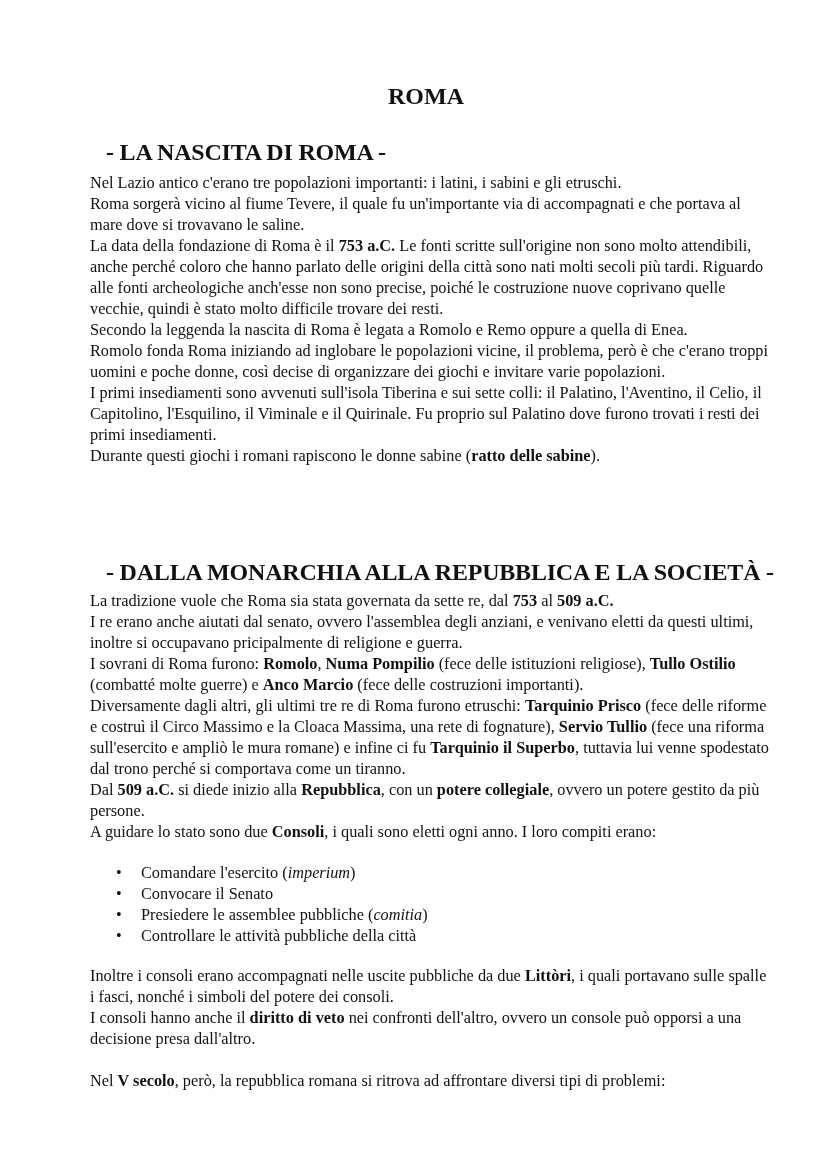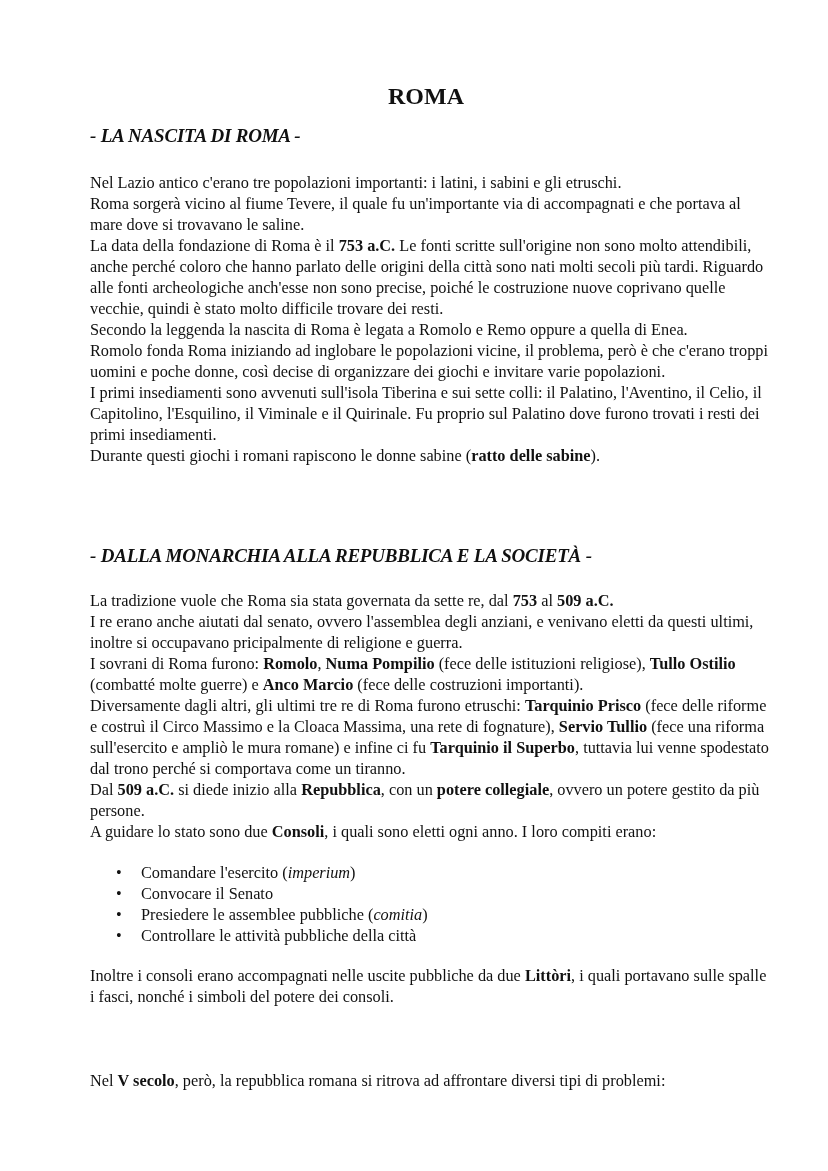--- a/index.html
+++ b/index.html
@@ -6,22 +6,22 @@
   body {
     width: 828px; height: 1171px; overflow: hidden; position: relative;
     font-family: "Liberation Serif", serif; color: #111111;
   }
   .page { position: absolute; left: 12px; top: 0; width: 828px; height: 1171px; }
   .title {
     position: absolute; top: 82px; left: 0; width: 828px; text-align: center;
     font-weight: bold; font-size: 24px; line-height: 28px; margin: 0;
   }
   .section-heading {
-    position: absolute; left: 78px; margin: 0;
-    font-weight: bold; font-style: italic; font-size: 19px; line-height: 24px;
+    position: absolute; left: 78px; margin: 16px;
+    font-weight: bold; font-size: 24px; line-height: 24px;
     letter-spacing: -0.2px;
   }
   #h1 { top: 124px; }
   #h2 { top: 544px; }
   .block {
     position: absolute; left: 78px; width: 680px;
     font-size: 16.3px; line-height: 21px;
   }
   .block p { margin: 0; }
   #b1 { top: 172px; }
@@ -63,17 +63,18 @@
 
   <ul class="block" id="list">
       <li><span class="bullet">•</span><span>Comandare l'esercito (</span><i>imperium</i><span>)</span></li>
       <li><span class="bullet">•</span><span>Convocare il Senato</span></li>
       <li><span class="bullet">•</span><span>Presiedere le assemblee pubbliche (</span><i>comitia</i><span>)</span></li>
       <li><span class="bullet">•</span><span>Controllare le attività pubbliche della città</span></li>
     </ul>
 
   <div class="block" id="b3">
       <p><span>Inoltre i consoli erano accompagnati nelle uscite pubbliche da due </span><b>Littòri</b><span>, i quali portavano sulle spalle i fasci, nonché i simboli del potere dei consoli.</span></p>
+      <p><span>I consoli hanno anche il </span><b>diritto di veto</b><span> nei confronti dell'altro, ovvero un console può opporsi a una decisione presa dall'altro.</span></p>
     </div>
   <div class="block" id="b4">
       <p><span>Nel </span><b>V secolo</b><span>, però, la repubblica romana si ritrova ad affrontare diversi tipi di problemi:</span></p>
     </div>
 </div>
 
 </body></html>

